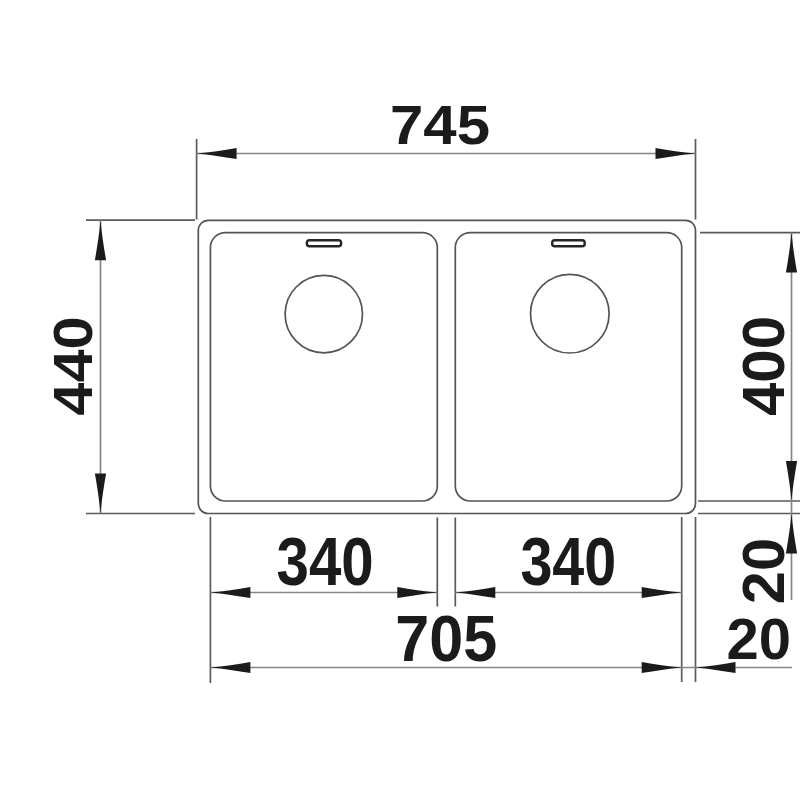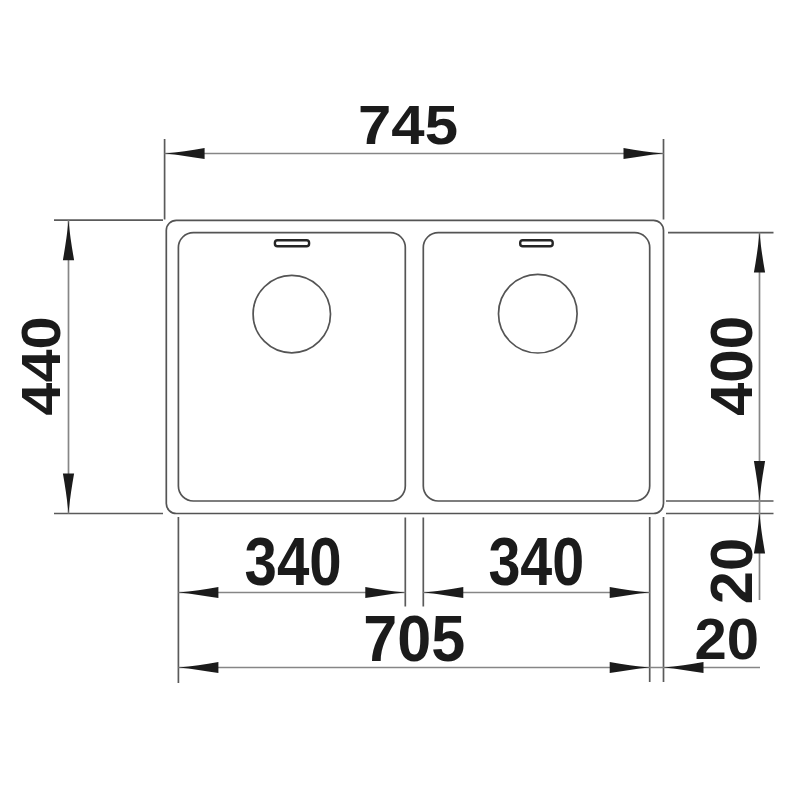--- a/index.html
+++ b/index.html
@@ -1,16 +1,16 @@
 <!DOCTYPE html>
 <html><head>
 <meta charset="utf-8">
 <style>
   html,body{margin:0;padding:0;background:#ffffff;}
-  .wrap{width:632px;height:800px;position:relative;background:#fff;}
+  .wrap{width:632px;height:800px;position:relative;background:#fff;padding-left:32px;}
   svg{display:block;}
   text{font-family:"Liberation Sans", sans-serif;font-weight:bold;fill:#1b1b1b;}
 </style>
 </head>
 <body>
 <div class="wrap">
 <svg width="800" height="800" viewBox="0 0 800 800">
   <defs>
     <path id="arr" d="M0,0 C -14,-1.3 -26,-3.2 -40,-5.6 L -40,5.6 C -26,3.2 -14,1.3 0,0 Z" fill="#1b1b1b"></path>
   </defs>

